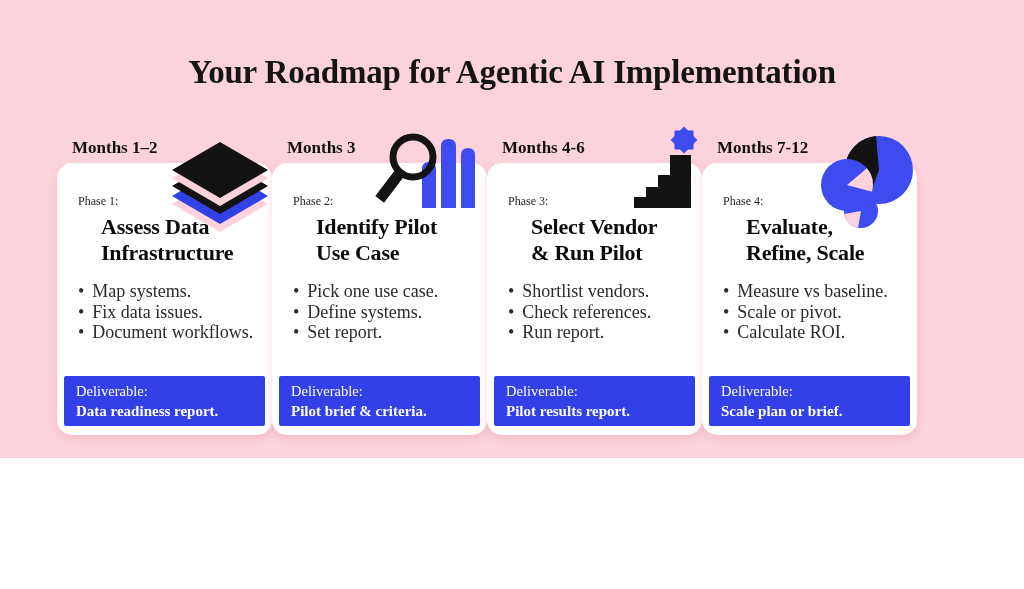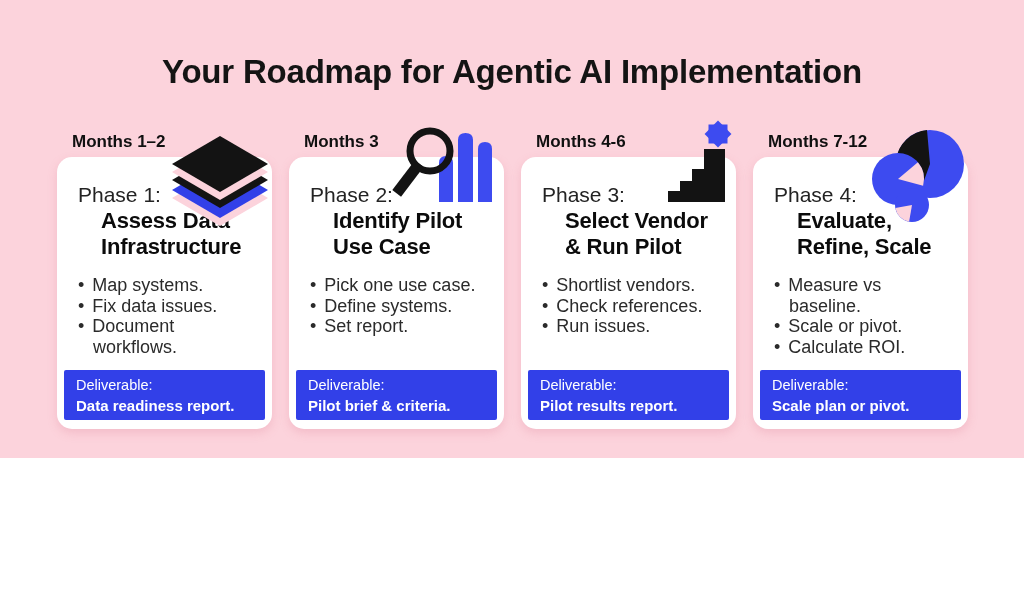--- a/index.html
+++ b/index.html
@@ -1,35 +1,35 @@
 <!DOCTYPE html>
 <html><head>
 <meta charset="utf-8">
 <style>
   html,body{margin:0;padding:0;background:#ffffff;}
   .canvas{
     position:relative;width:1024px;height:589px;overflow:hidden;
-    background:#f9a8d4;font-family:Liberation Sans, sans-serif;
+    background:#f9a8d4;font-family:Liberation Serif, serif;
   }
   .pink-band{position:absolute;left:0;top:0;width:1024px;height:458px;background:#fcd3dc;}
   .main-title{
     position:absolute;top:52px;left:0;right:0;margin:0;text-align:center;
     font-size:33px;line-height:40px;font-weight:700;color:#141414;letter-spacing:-0.2px;
   }
-  .cards{position:absolute;left:57px;top:157px;display:flex;gap:17px;}
+  .cards{position:absolute;left:57px;top:163px;display:flex;}
   .card{
     position:relative;width:215px;height:272px;background:#ffffff;border-radius:15px;
     box-shadow:0 4px 10px rgba(222,128,152,0.28);
   }
   .months{
     position:absolute;top:-25px;left:15px;font-size:17px;font-weight:700;color:#101010;
     white-space:nowrap;
   }
   .card-body{padding:28px 16px 0 21px;}
-  .phase{margin:0 0 3px 0;font-size:21px;line-height:20px;color:#232323;font-weight:400;}
+  .phase{margin:0 0 3px 0;font-size:12px;line-height:20px;color:#232323;font-weight:400;}
   .card-title{margin:0;font-size:22px;line-height:26px;font-weight:700;color:#0b0b0b;letter-spacing:-0.2px;}
   .card-title span{display:block;margin-left:23px;}
   .bullets{margin:15px 0 0 0;padding:0;list-style:none;font-size:18px;line-height:20.5px;color:#2b2b2b;}
   .bullets li{padding-left:15px;text-indent:-15px;}
   .bullets li::before{content:"\2022";margin-right:8px;color:#2b2b2b;}
   .deliverable{
     position:absolute;left:7px;right:7px;bottom:9px;height:50px;box-sizing:border-box;
     background:#3240e8;border-radius:2px;padding:6px 12px;color:#ffffff;
   }
   .deliv-label{font-size:14.5px;line-height:19px;}
@@ -114,21 +114,21 @@
       </svg>
       <div class="card-body">
         <p class="phase">Phase 3:</p>
         <h2 class="card-title">
           <span>Select Vendor</span>
           <span>&amp; Run Pilot</span>
         </h2>
         <ul class="bullets">
           <li>Shortlist vendors.</li>
           <li>Check references.</li>
-          <li>Run issues.</li>
+          <li>Run report.</li>
         </ul>
       </div>
       <div class="deliverable">
         <div class="deliv-label">Deliverable:</div>
         <div class="deliv-value">Pilot results report.</div>
       </div>
     </div>
 
     <div class="card">
       <div class="months">Months 7-12</div>
@@ -147,21 +147,21 @@
           <span>Refine, Scale</span>
         </h2>
         <ul class="bullets">
           <li>Measure vs baseline.</li>
           <li>Scale or pivot.</li>
           <li>Calculate ROI.</li>
         </ul>
       </div>
       <div class="deliverable">
         <div class="deliv-label">Deliverable:</div>
-        <div class="deliv-value">Scale plan or pivot.</div>
+        <div class="deliv-value">Scale plan or brief.</div>
       </div>
     </div>
 
   </div>
 
   <div class="footer">
     
     
   </div>
 </div>

